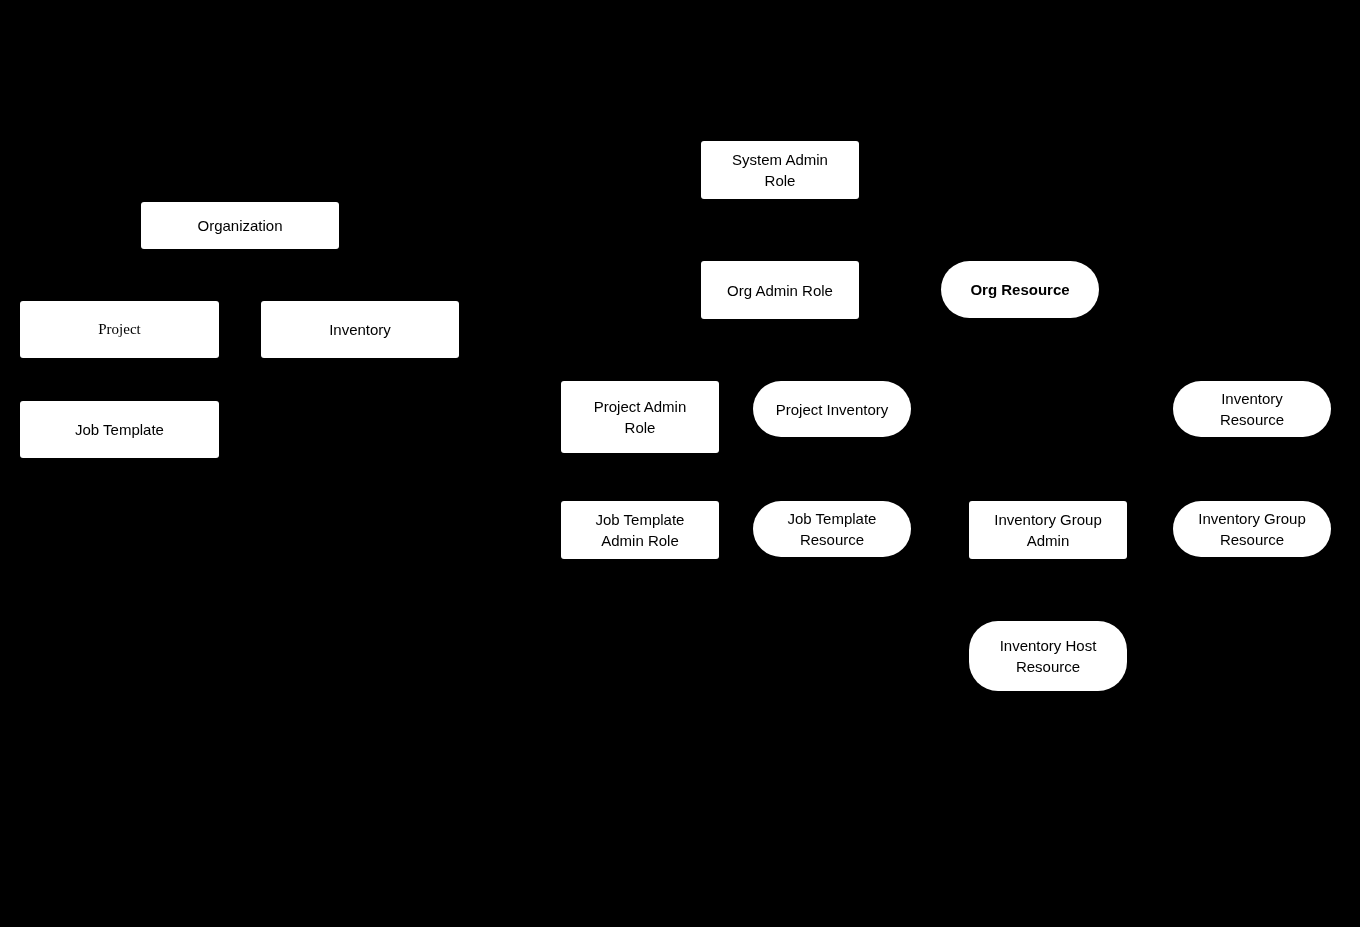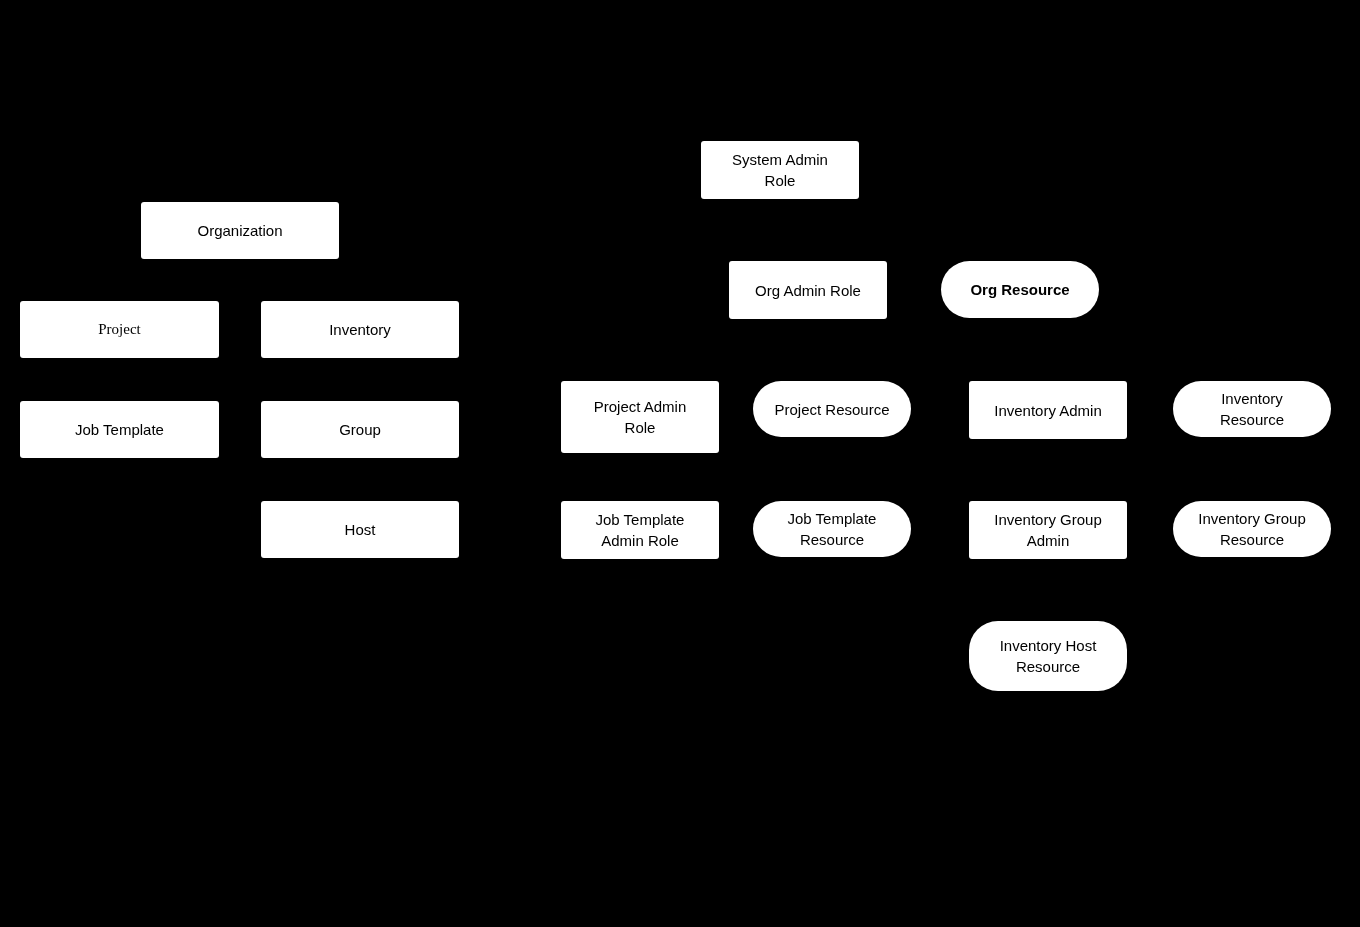--- a/index.html
+++ b/index.html
@@ -34,45 +34,42 @@
     }
     .pill {
       border-radius: 29px;
     }
   </style>
 </head>
 <body>
 
 <div class="canvas">
 
-  <div class="node rect" style="left:141px; top:202px; width:198px; height:57px;">Organization</div>
+  <div class="node rect" style="left:141px; top:202px; width:198px; height:47px;">Organization</div>
 
   <div class="node rect" style="left:20px; top:301px; width:199px; height:57px;font-family:Liberation Serif, serif;">Project</div>
 
   <div class="node rect" style="left:261px; top:301px; width:198px; height:57px;">Inventory</div>
 
   <div class="node rect" style="left:20px; top:401px; width:199px; height:57px;">Job Template</div>
 
-  <div class="node rect" style="left:261px; top:401px; width:198px; height:57px;">Group</div>
 
-  <div class="node rect" style="left:261px; top:501px; width:198px; height:57px;">Host</div>
 
   <div class="node rect" style="left:701px; top:141px; width:158px; height:58px;">System Admin
 Role</div>
 
-  <div class="node rect" style="left:701px; top:261px; width:158px; height:58px;margin-left:28px;">Org Admin Role</div>
+  <div class="node rect" style="left:701px; top:261px; width:158px; height:58px;">Org Admin Role</div>
 
   <div class="node pill" style="left:941px; top:261px; width:158px; height:57px;font-weight:bold;">Org Resource</div>
 
   <div class="node rect" style="left:561px; top:381px; width:158px; height:72px;">Project Admin
 Role</div>
 
-  <div class="node pill" style="left:753px; top:381px; width:158px; height:56px;">Project Resource</div>
+  <div class="node pill" style="left:753px; top:381px; width:158px; height:56px;">Project Inventory</div>
 
-  <div class="node rect" style="left:969px; top:381px; width:158px; height:58px;">Inventory Admin</div>
 
   <div class="node pill" style="left:1173px; top:381px; width:158px; height:56px;">Inventory
 Resource</div>
 
   <div class="node rect" style="left:561px; top:501px; width:158px; height:58px;">Job Template
 Admin Role</div>
 
   <div class="node pill" style="left:753px; top:501px; width:158px; height:56px;">Job Template
 Resource</div>
 

